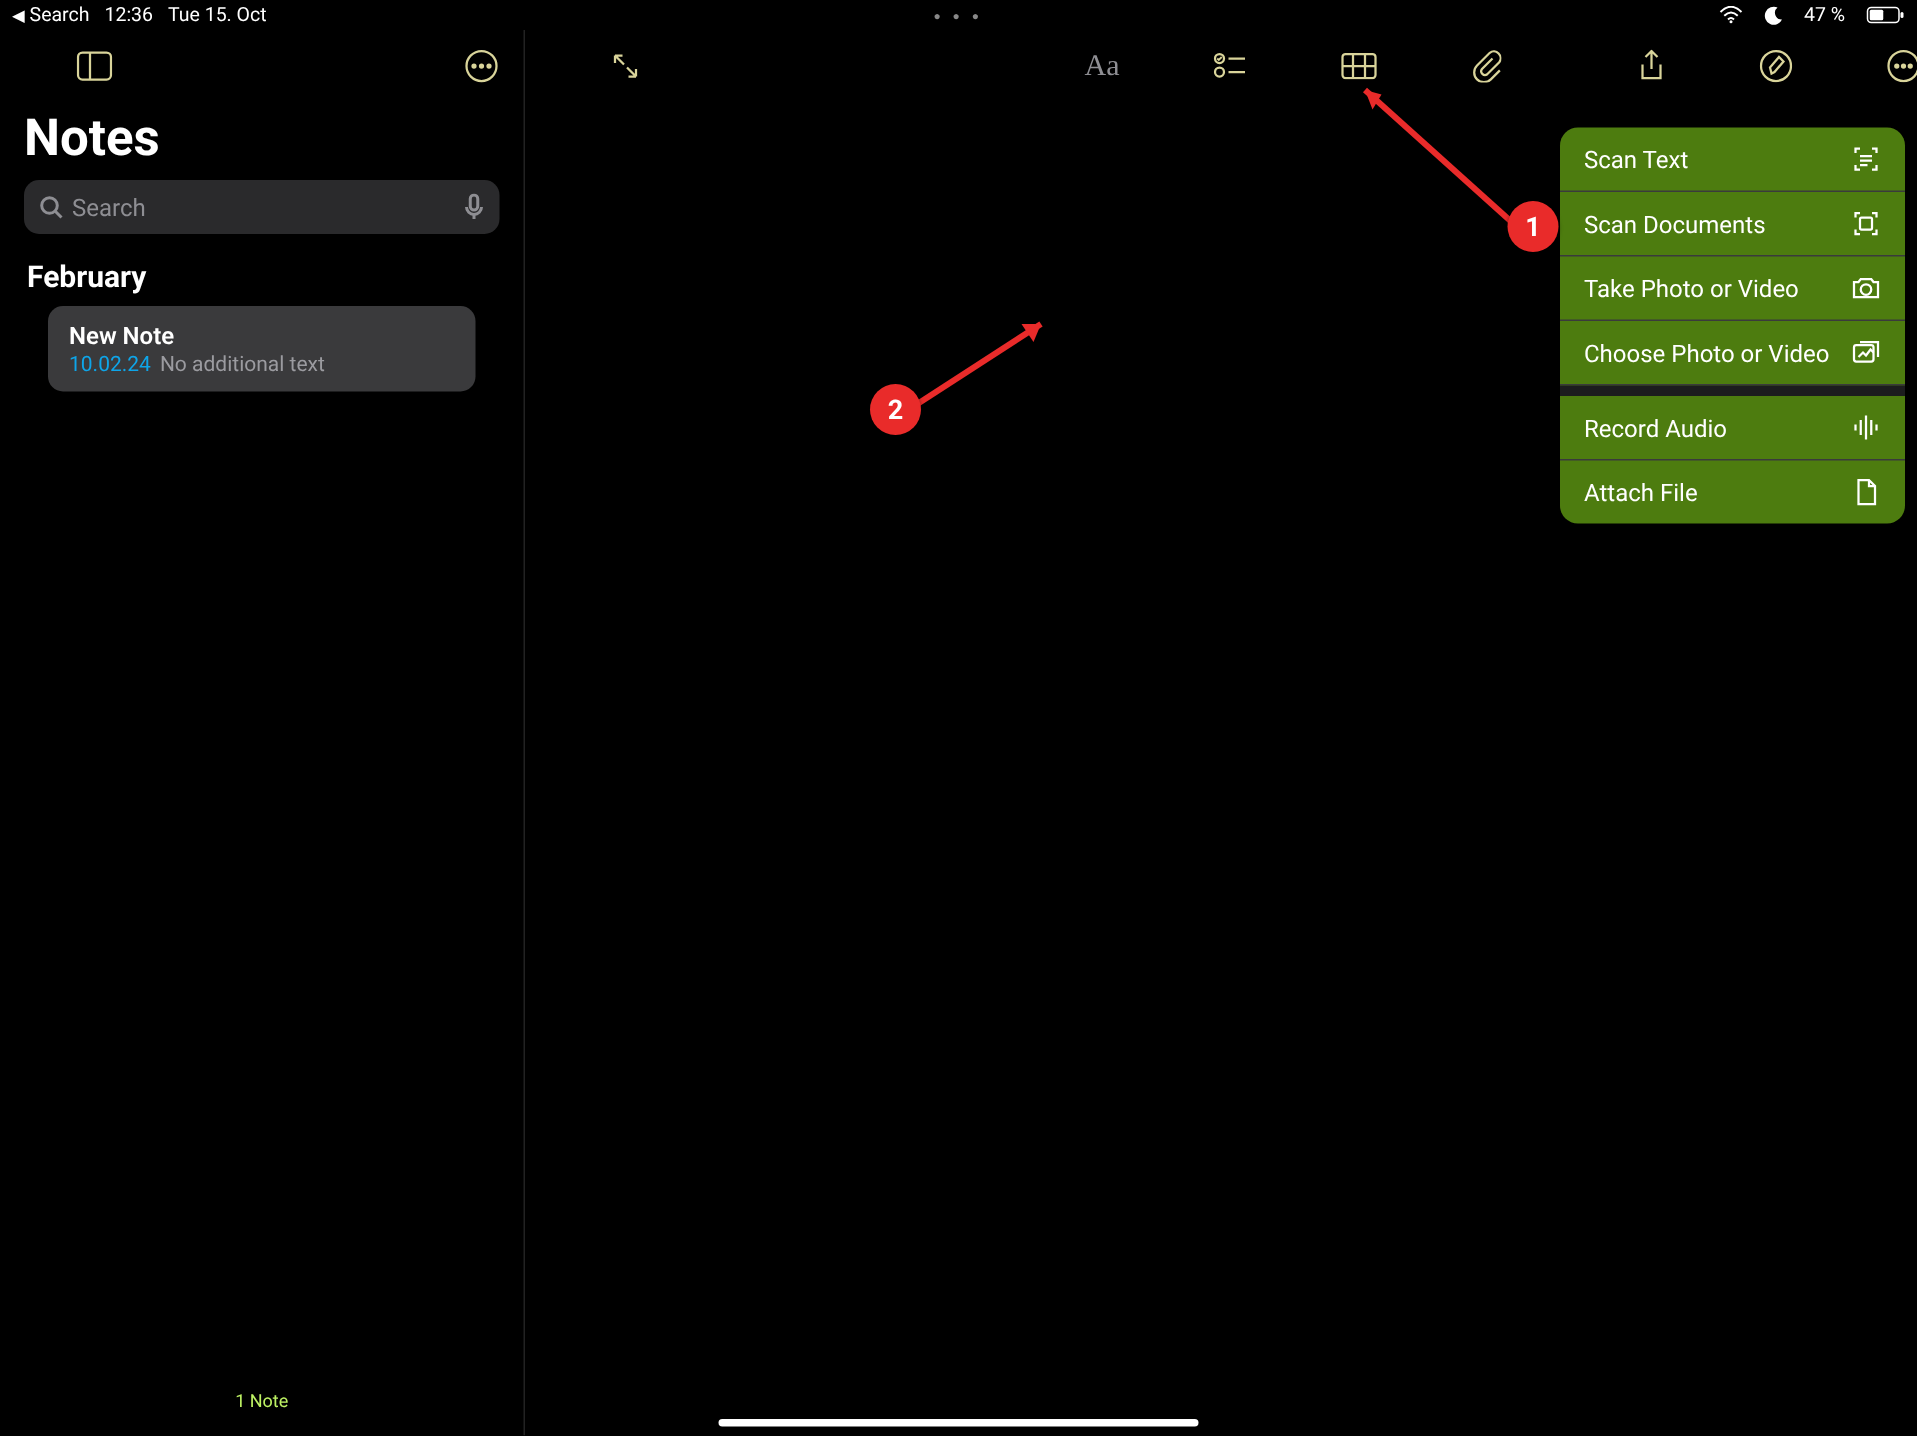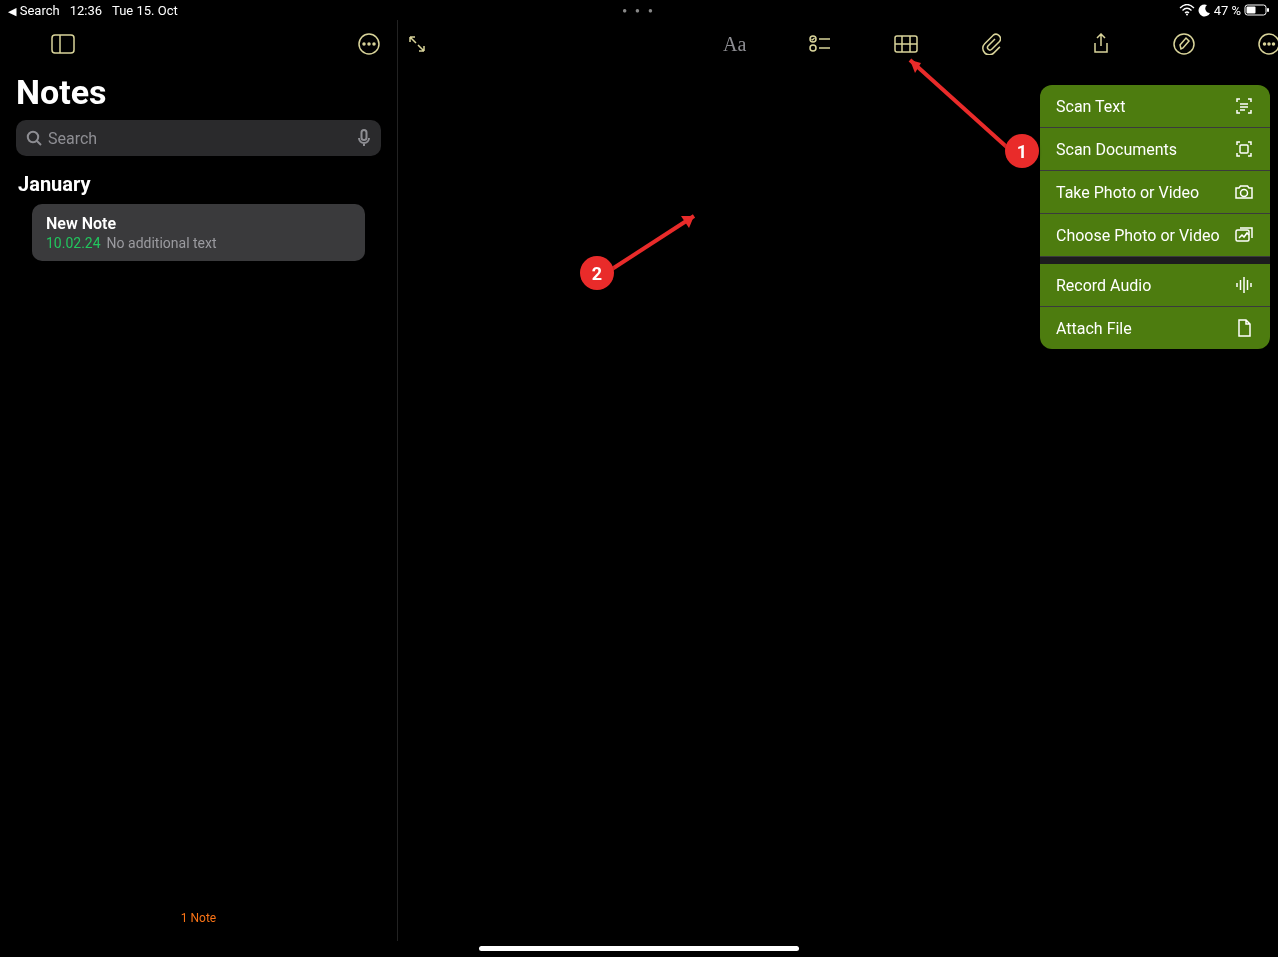--- a/index.html
+++ b/index.html
@@ -1,41 +1,41 @@
 <!DOCTYPE html>
 <html><head>
 <meta charset="utf-8">
 <style>
 * { margin:0; padding:0; box-sizing:border-box; font-family:-apple-system,BlinkMacSystemFont,"Segoe UI",Roboto,sans-serif; }
 body { background:#000; color:#fff; width:1278px; height:957px; overflow:hidden; position:relative; }
 
 
 .statusbar { position:absolute; top:0; left:0; right:0; height:20px; display:flex; justify-content:space-between; align-items:center; font-size:13px; padding:0 8px; }
 .statusbar .left { display:flex; gap:10px; align-items:center; }
-.statusbar .right { display:flex; gap:3px; align-items:center;justify-content:space-between; }
+.statusbar .right { display:flex; gap:14px; align-items:center;justify-content:space-between; }
 .back-chevron { font-size:11px; }
 
 
 .control-dots { position:absolute; top:6px; left:50%; transform:translateX(-50%); color:#888; font-size:8px; letter-spacing:3px; }
 
 
-.sidebar { position:absolute; top:20px; left:0; width:398px; bottom:16px; border-right:1px solid #222; display:flex; flex-direction:column; }
+.sidebar { position:absolute; top:20px; left:0; width:350px; bottom:0; border-right:1px solid #222; display:flex; flex-direction:column; }
 .sidebar-toolbar { height:48px; display:flex; align-items:center; justify-content:space-between; padding:0 16px; }
 .sidebar-toolbar svg, .main-toolbar svg { stroke:#d9d49a; fill:none; stroke-width:1.5; }
 .notes-title { font-size:34px; font-weight:700; padding:4px 16px 8px; }
 .search-wrap { margin:0 16px 16px; height:36px; background:#2a2a2c; border-radius:10px; display:flex; align-items:center; padding:0 10px; gap:6px; }
 .search-wrap input { flex:1; background:transparent; border:none; color:#fff; font-size:16px; outline:none; }
 .search-wrap input::placeholder { color:#8e8e93; }
 .search-wrap svg { stroke:#8e8e93; fill:none; stroke-width:2; }
 .section-title { font-size:20px; font-weight:700; padding:0 18px 8px; }
 .note-item { margin:0 32px; background:#3a3a3c; border-radius:10px; padding:10px 14px; }
 .note-item .title { font-size:16px; font-weight:600; margin-bottom:2px; }
 .note-item .meta { font-size:14px; color:#9b9ba0; }
-.note-item .meta .date { color:#22c55e; margin-right:6px; }
-.sidebar-footer { margin-top:auto; text-align:center; font-size:12px; color:#f97316; padding:16px; }
+.note-item .meta .date { color:#0ea5e9; margin-right:6px; }
+.sidebar-footer { margin-top:auto; text-align:center; font-size:12px; color:#bef264; padding:16px; }
 
 
 .main { position:absolute; top:20px; left:350px; right:0; bottom:0; }
 .main-toolbar { height:48px; display:flex; align-items:center; padding:0 20px; gap:28px; }
 .main-toolbar .spacer-left { flex:0 0 290px; }
 .main-toolbar .spacer-mid { flex:1; }
 .toolbar-btn { width:24px; height:24px; display:flex; align-items:center; justify-content:center; cursor:pointer;margin-left:35px; }
 .expand-btn { position:absolute; left:20px; top:12px; }
 .aa { color:#8e8e93; font-size:20px; font-family:serif; }
 
@@ -114,21 +114,21 @@
     <svg width="16" height="16" viewBox="0 0 16 16">
         <circle cx="7" cy="7" r="5.2"></circle>
         <line x1="11" y1="11" x2="15" y2="15"></line>
       </svg>
     <input type="text" placeholder="Search" style="">
     <svg width="14" height="18" viewBox="0 0 14 18">
         <rect x="4.5" y="1" width="5" height="10" rx="2.5"></rect>
         <path d="M2 9 a5 5 0 0 0 10 0 M7 14 v3"></path>
       </svg>
   </div>
-  <div class="section-title">January</div>
+  <div class="section-title">February</div>
   <div class="note-item">
     <div class="title">New Note</div>
     <div class="meta"><span class="date">10.02.24</span><span>No additional text</span></div>
   </div>
   <div class="sidebar-footer">1 Note</div>
 </div>
 
 <div class="main">
   <div class="main-toolbar">
     <span class="toolbar-btn expand-btn">

